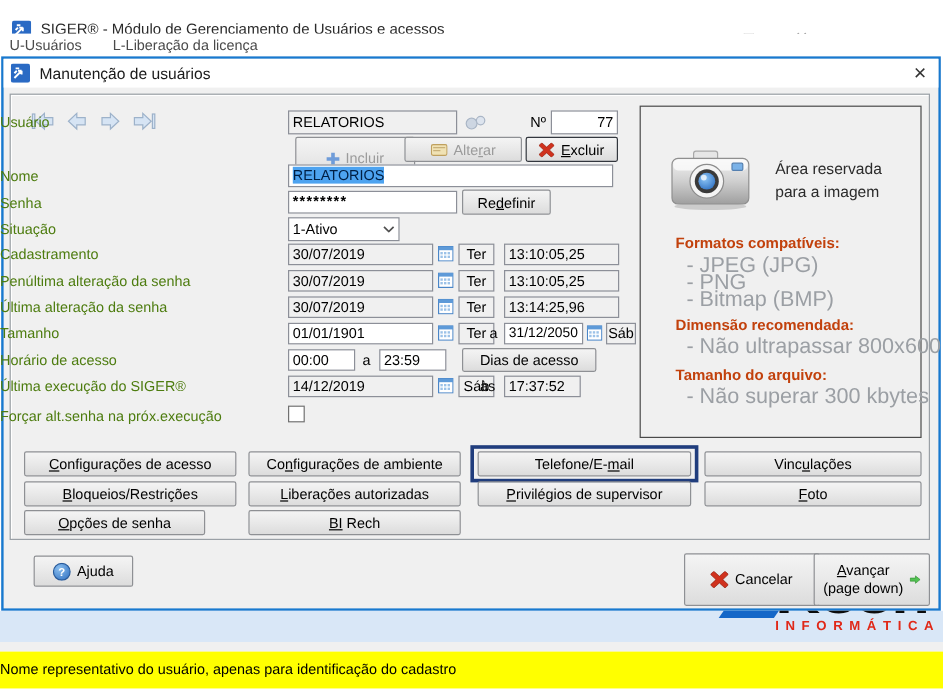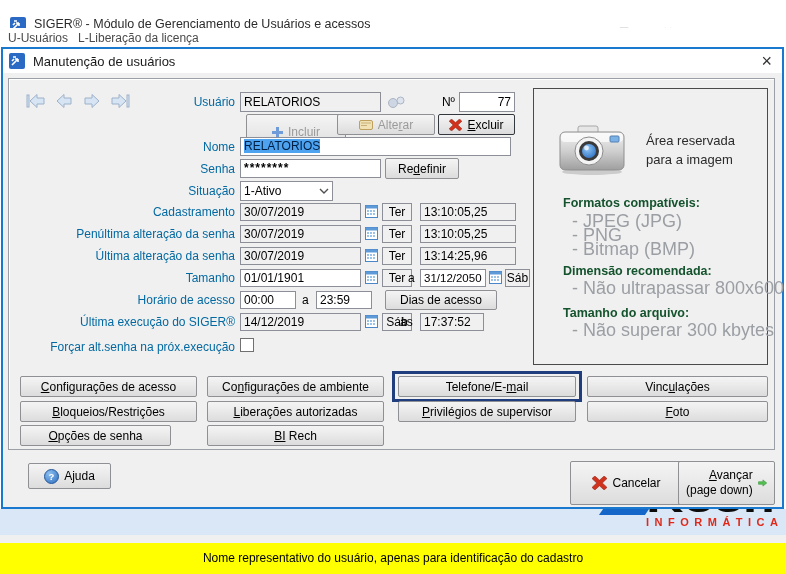--- a/index.html
+++ b/index.html
@@ -9,64 +9,64 @@
   .abs{position:absolute}
 
   
   .titlebar{left:0;top:17px;width:690px;height:28px;background:#fff;display:flex;align-items:flex-start}
   .appicon{margin-left:10px;width:16px;height:16px;flex:0 0 16px}
   .apptitle{margin-left:8px;font-size:12.5px;color:#2b2b2b;white-space:nowrap}
   .winctls{margin-left:auto;display:flex}
   .winctl{width:44px;height:28px;display:flex;align-items:center;justify-content:center;
           color:#5a5a5a;font-size:14px;line-height:1}
   .winctl.dim{color:#c9c9c9}
-  .menubar{left:0;top:28px;width:786px;height:19px;background:#fff;display:flex;align-items:center;gap:10px;padding-left:8px}
+  .menubar{left:0;top:28px;width:786px;height:19px;background:#fff;display:flex;align-items:center;gap:26px;padding-left:8px}
   .menuitem{color:#4a4a4a;font-size:12px;white-space:nowrap}
 
   
   .dialog{left:1px;top:47px;width:783px;height:462px;background:#f0f0f0;border:2px solid #1879cf}
   .dlg-titlebar{left:3px;top:49px;width:779px;height:24px;background:#fff;display:flex;align-items:center}
   .dlg-title{margin-left:8px;font-size:13px;color:#1a1a1a;white-space:nowrap}
   .dlg-close{margin-left:auto;margin-right:10px;font-size:15px;color:#333;line-height:1}
   .frame{left:8px;top:78px;width:767px;height:372px;border:1px solid #9aa0a6;box-shadow:inset 1px 1px 0 #fff}
 
   
-  .lbl{position:absolute;left:0;width:235px;text-align:right;white-space:nowrap;color:#0369a1}
+  .lbl{position:absolute;left:0;width:235px;text-align:left;white-space:nowrap;color:#4d7c0f}
   .sm-lbl{position:absolute;white-space:nowrap}
   .fld{position:absolute;border:1px solid #8c8f98;background:#f0f0f0;padding:1px 3px;
        line-height:14px;white-space:nowrap;overflow:hidden}
   .white{background:#fff}
   .right{text-align:right}
   .box{position:absolute;border:1px solid #8c8f98;background:#f0f0f0;display:flex;
        align-items:center;justify-content:center;white-space:nowrap}
   .btn{position:absolute;display:flex;align-items:center;justify-content:center;gap:5px;
        background:linear-gradient(180deg,#f4f4f4 0%,#eaeaea 45%,#dcdcdc 100%);
        border:1px solid #8e9094;border-radius:2px;font-size:12px;color:#000;white-space:nowrap;cursor:default}
   .btn.disabled{color:#9b9b9b}
   .btn.default{border-color:#33373e}
   .focusring{position:absolute;border:3px solid #203d7d}
   .sel{background:#4da3f0;color:#001f44}
   .checkbox{position:absolute;width:14px;height:14px;background:#fff;border:1px solid #707070}
   .chev{margin-left:auto}
 
   
   .panel{left:533px;top:88px;width:235px;height:277px;border:1px solid #4a4a4a;background:#f0f0f0}
-  .p-bold{position:absolute;font-weight:bold;color:#14532d;font-size:12.5px;white-space:nowrap}
+  .p-bold{position:absolute;font-weight:bold;color:#c2410c;font-size:12.5px;white-space:nowrap}
   .p-item{position:absolute;color:#9b9fa4;font-size:18px;white-space:nowrap;line-height:14px}
   .p-area{position:absolute;font-size:13px;color:#2b2b2b;line-height:19px;white-space:nowrap}
 
   
   .band{left:0;top:509px;width:786px;height:26px;background:#d9e7f7}
   .logo-blue{left:601px;top:509px;width:46px;height:6px;background:#1467c8;transform:skewX(-35deg)}
   .logo-letters{left:646px;top:509px;width:134px;height:9px;overflow:hidden}
   .logo-letters span{position:absolute;top:-26px;left:0;font-size:34px;font-weight:bold;color:#0c0c0c;
                      line-height:34px;transform:scaleX(1.55);transform-origin:left top;white-space:nowrap}
   .logo-sub{left:646px;top:516px;font-size:11px;font-weight:bold;letter-spacing:5.5px;color:#e02818;white-space:nowrap}
   .graystrip{left:0;top:535px;width:786px;height:8px;background:#f0f0f0}
-  .statusbar{left:0;top:543px;width:786px;height:31px;background:#ffff00;display:flex;justify-content:center;padding-top:8px}
+  .statusbar{left:0;top:543px;width:786px;height:31px;background:#ffff00;display:flex;justify-content:flex-start;padding-top:8px}
   .statusbar span{font-size:12px;color:#000;white-space:nowrap}
 </style>
 </head>
 <body>
 
 <div class="screen">
 
   <div class="abs titlebar">
     <svg class="appicon" viewBox="0 0 16 16">
       <rect x="0" y="0" width="16" height="16" rx="2" fill="#2a6ac4"></rect>
@@ -353,21 +353,21 @@
   </div>
 
   <div class="btn" style="left:570px;top:461px;width:113px;height:44px">
     <svg width="15" height="14" viewBox="0 0 16 15">
       <path d="M3 0 L8 4.5 L13 0 L16 2.8 L11 7.5 L16 12.2 L13 15 L8 10.5 L3 15 L0 12.2 L5 7.5 L0 2.8 Z" fill="#d0321e" stroke="#8a1e0e" stroke-width="0.6"></path>
     </svg>
     <span>Cancelar</span>
   </div>
 
   <div class="btn" style="left:678px;top:461px;width:97px;height:44px;justify-content:space-between;padding:0 7px">
-    <span style="text-align:right;line-height:15px">
+    <span style="text-align:center;line-height:15px">
       <span style="display:block"><u>A</u>vançar</span>
       <span style="display:block">(page down)</span>
     </span>
     <svg width="17" height="14" viewBox="0 0 18 14">
       <path d="M1 4.5 h8.5 V1 L17 7 L9.5 13 V9.5 H1 Z" fill="#52c152" stroke="#2e8f2e"></path>
     </svg>
   </div>
 
   <div class="abs band"></div>
   <div class="abs logo-blue"></div>

